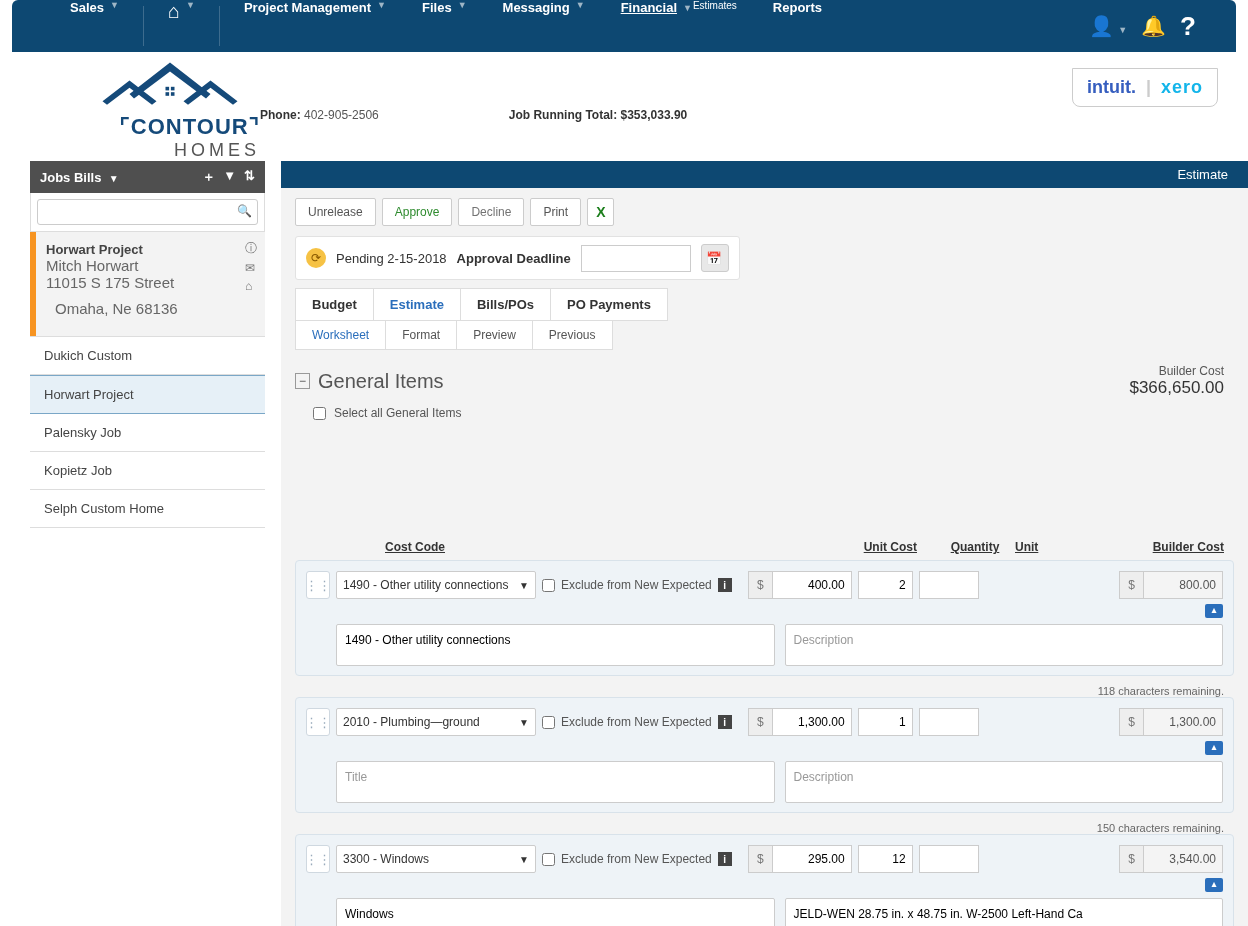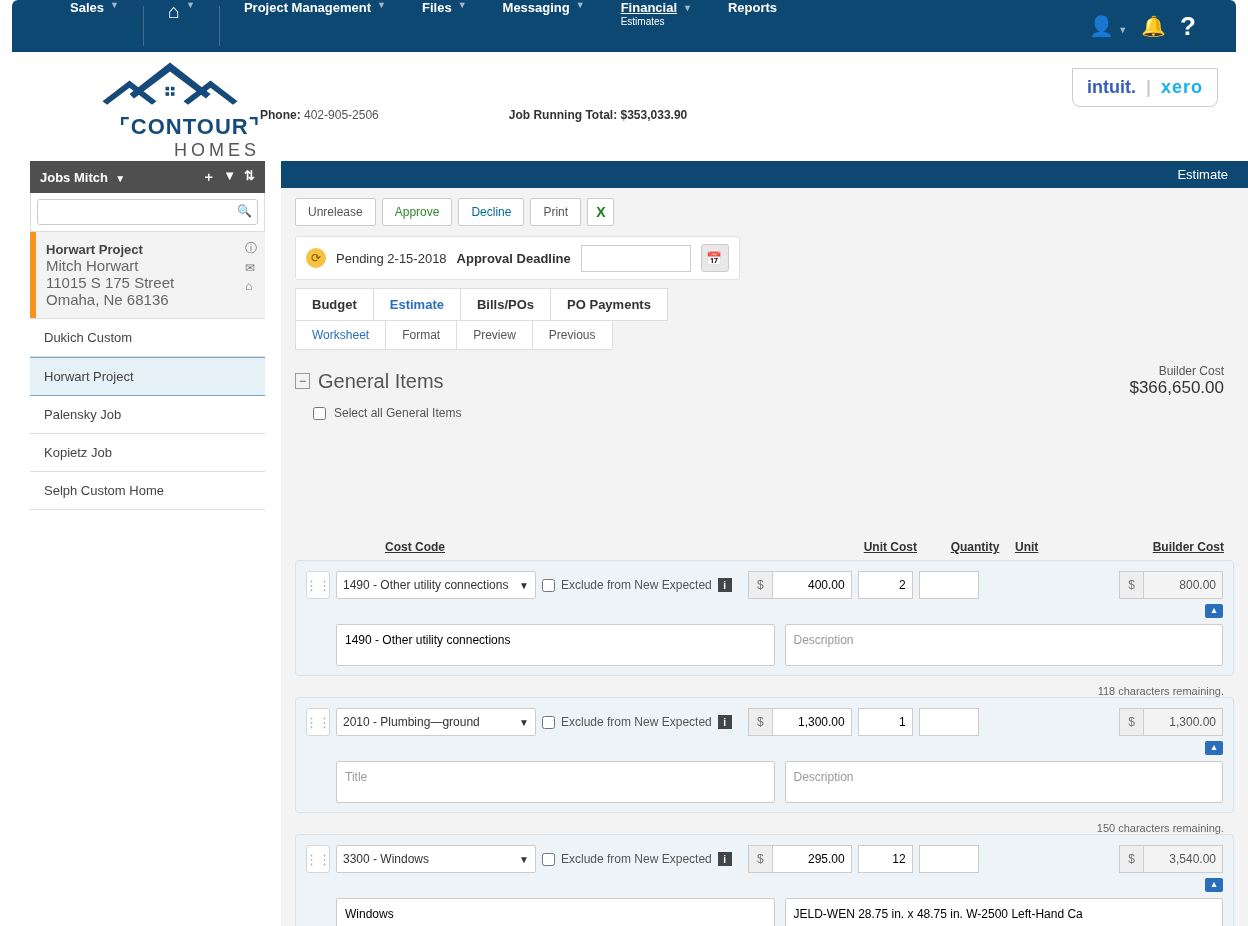--- a/index.html
+++ b/index.html
@@ -1,21 +1,21 @@
 <!DOCTYPE html>
 <html><head>
 <meta charset="utf-8">
 <style>
 * { box-sizing: border-box; margin: 0; padding: 0; font-family: Arial, Helvetica, sans-serif; }
 body { background: #fff; color: #333; font-size: 13px; }
 
 
 .topnav { background: #0d4872; height: 52px; display: flex; align-items: center; padding: 0 40px; border-radius: 6px 6px 0 0; margin: 0 12px; }
 .topnav-item { color: #fff; font-weight: bold; padding: 0 18px; cursor: pointer; display: flex; align-items: flex-start; gap: 6px; height: 100%; }
-.topnav-item.sub { flex-direction: column; justify-content: flex-start; gap: 1px; align-items: flex-start; }
+.topnav-item.sub { flex-direction: row; justify-content: flex-start; gap: 1px; align-items: flex-start; }
 .topnav-sub { font-size: 10px; font-weight: normal; }
 .topnav .caret { font-size: 9px; opacity: .6; }
 .topnav-divider { width: 1px; height: 40px; background: rgba(255,255,255,0.2); margin: 0 6px; }
 .topnav-right { margin-left: auto; display: flex; align-items: center; gap: 14px; color: #fff; }
 .topnav-right .icon { font-size: 20px; cursor: pointer; }
 
 
 .header { display: flex; align-items: flex-start; padding: 6px 30px 0 30px; }
 .logo { width: 230px; display: flex; flex-direction: column; align-items: flex-end; }
 .logo svg { width: 180px; }
@@ -45,21 +45,21 @@
 .job-list-item { padding:11px 14px; border-bottom:1px solid #ddd; font-size:13px; color:#444; cursor:pointer; background:#fff; }
 .job-list-item.active { background:#e6f0f7; border-top:1px solid #7aa7c7; border-bottom:1px solid #7aa7c7; }
 
 
 .content { flex:1; margin-left:16px; }
 .content-hdr { background:#0d4872; color:#fff; padding:6px 20px; text-align:right; font-size:13px; }
 .content-body { background:#f3f3f3; padding:10px 14px; }
 .action-row { display:flex; gap:6px; align-items:center; margin-bottom:10px; }
 .btn { background:#fff; border:1px solid #ccc; padding:6px 12px; font-size:12px; border-radius:2px; cursor:pointer; color:#555; }
 .btn.approve { color:#2e8b2e; }
-.btn.decline { color:#0369a1; }
+.btn.decline { color:#737373; }
 .btn.excel { padding:5px 8px; color:#1b7e1b; font-weight:bold; font-size:14px;}
 .status-row { display:flex; align-items:center; gap:10px; background:#fff; border:1px solid #e2e2e2; border-radius:3px; padding:7px 10px; margin-bottom:8px; width:fit-content;}
 .pending-badge { width:20px; height:20px; border-radius:50%; background:#f6c244; display:inline-flex; align-items:center; justify-content:center; color:#8a5a00; font-size:12px;}
 .status-row input { border:1px solid #ccc; padding:5px; width:110px; }
 .cal-btn { background:#e8e8e8; border:1px solid #ccc; width:28px; height:28px; display:flex; align-items:center; justify-content:center; border-radius:3px; cursor:pointer;}
 
 
 .tabs { display:flex; background:#fff; border:1px solid #ddd; width:fit-content; }
 .tab { padding:8px 16px; font-size:13px; font-weight:bold; color:#333; border-right:1px solid #ddd; cursor:pointer; }
 .tab:last-child{border-right:none;}
@@ -175,39 +175,39 @@
     <span class="intuit">intuit.</span>
     <span style="color:#ccc;">|</span>
     <span class="xero">xero</span>
   </div>
 </div>
 
 <div class="main">
 
   <div class="sidebar">
     <div class="jobs-menu-hdr">
-      <span><span>Jobs Mitch</span>&nbsp;&nbsp;<span style="font-size:10px;cursor:pointer;">▼</span></span>
+      <span><span>Jobs Bills</span>&nbsp;&nbsp;<span style="font-size:10px;cursor:pointer;">▼</span></span>
       <span class="icons">
         <span>＋</span>
         <span>▼</span>
         <span>⇅</span>
       </span>
     </div>
     <div class="jobs-search">
       <div class="wrap">
         <input type="text" placeholder="" style="">
         <span class="sicon">🔍</span>
       </div>
     </div>
     <div class="job-card">
       <div class="bar"></div>
       <div class="title">Horwart Project</div>
       <div class="line" style="background:none;border:none;padding:0;margin:0;">Mitch Horwart</div>
       <div class="line" style="background:none;border:none;padding:0;margin:0;">11015 S 175 Street</div>
-      <div class="line" style="background:none;border:none;padding:0;margin:0;">Omaha, Ne 68136</div>
+      <div class="line" style="background:none;border:none;padding:0;margin:9px;">Omaha, Ne 68136</div>
       <div class="cicons">
         <span>ⓘ</span>
         <span>✉</span>
         <span>⌂</span>
       </div>
     </div>
     <div id="job-list">
         <div class="job-list-item">Dukich Custom</div>
         <div class="job-list-item active">Horwart Project</div>
         <div class="job-list-item">Palensky Job</div>

